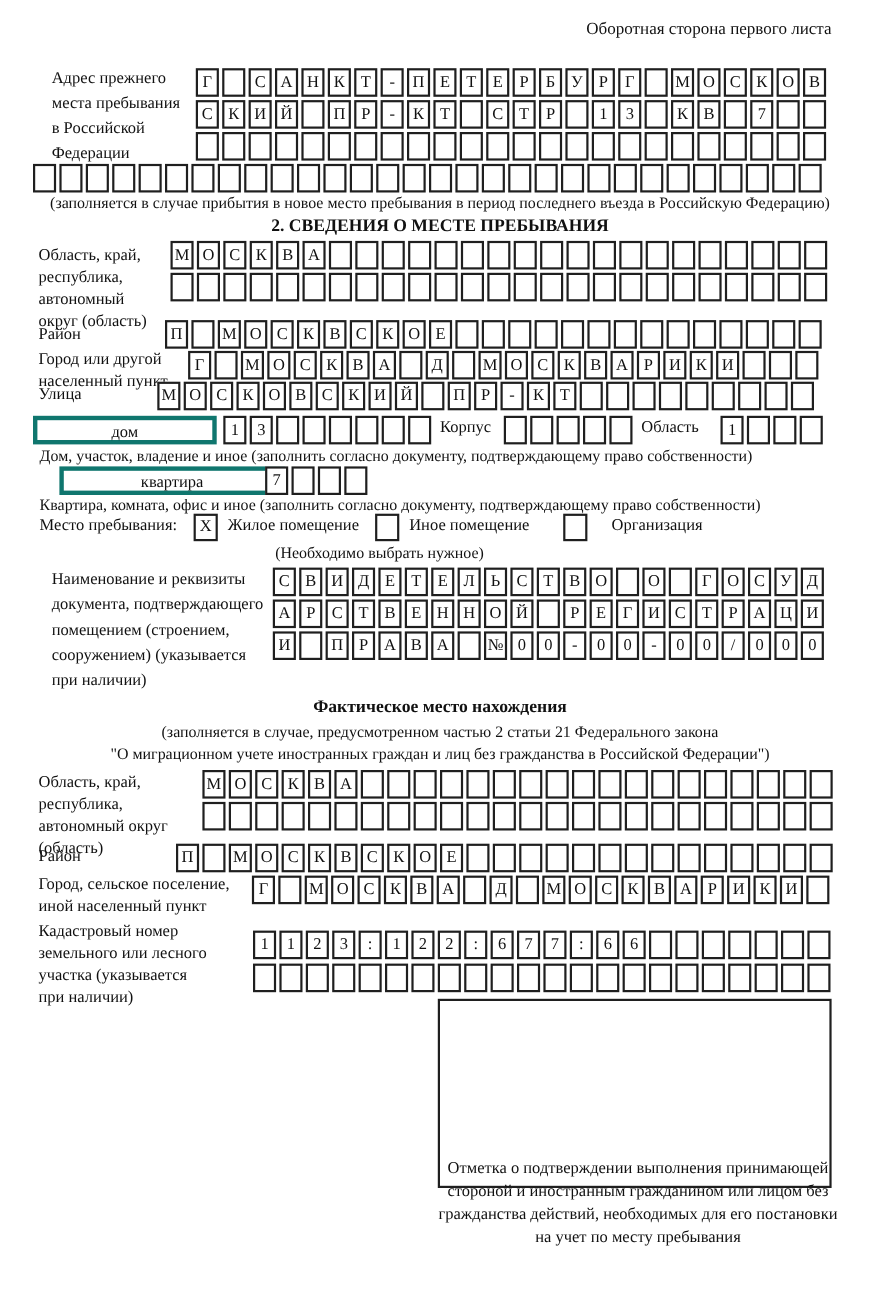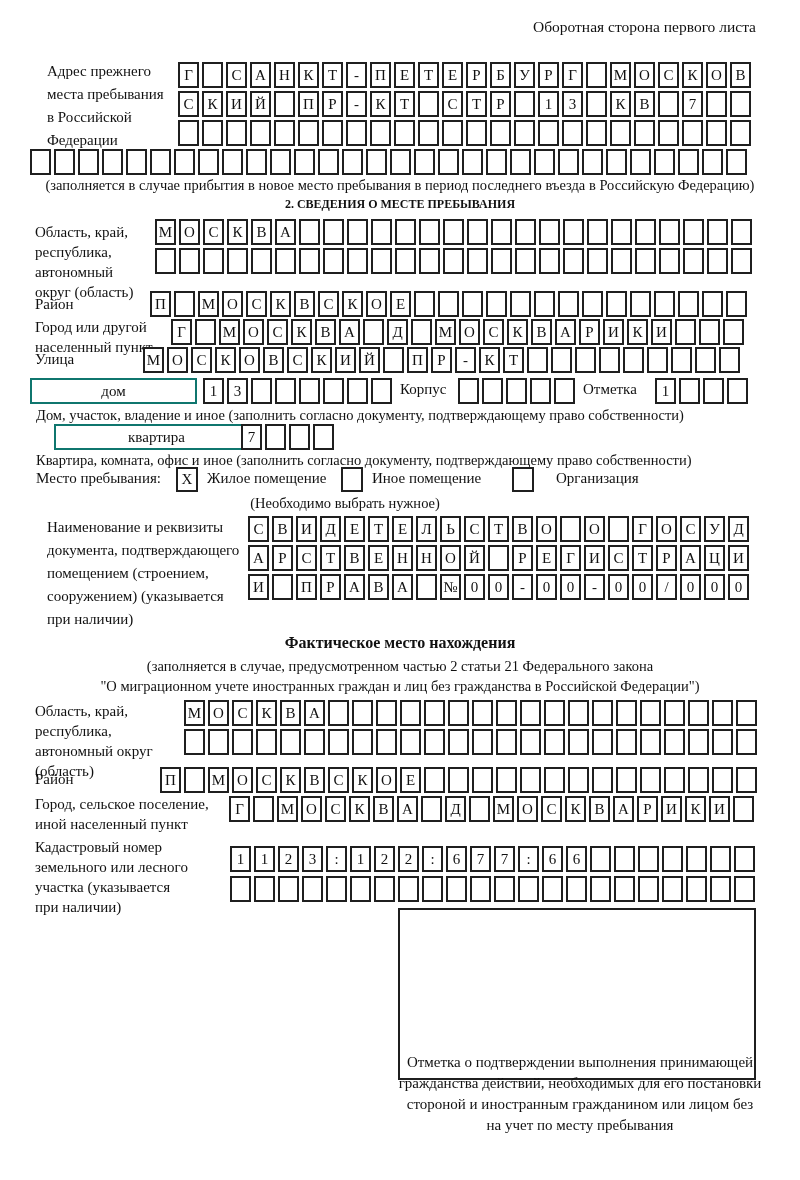--- a/index.html
+++ b/index.html
@@ -15,21 +15,21 @@
   .note { font-size:14.5px; }
   .cellrow { position:absolute; display:flex; white-space:nowrap; }
   .cell {
     flex:0 0 auto; width:21px; height:26px; margin-right:3px;
     border:2px solid #1f1f1f; background:#fff;
     text-align:center; line-height:22px; font-size:15px;
   }
   .lbl div { line-height:23px;margin-left:12px; }
   .lbl20 div { line-height:20px; }
   .fieldbox {
-    position:absolute; height:26px; border:2px solid #0f766e;
+    position:absolute; height:26px; border:4px solid #0f766e;
     text-align:center; line-height:22px; background:#fff;
   }
   .chk {
     position:absolute; width:22px; height:25px; border:2px solid #1f1f1f;
     text-align:center; line-height:21px; font-size:15px; background:#fff;
   }
   .stampbox { position:absolute; border:2px solid #1f1f1f; background:#fff; }
 </style>
 </head>
 <body>
@@ -149,21 +149,21 @@
       <span class="cell"></span>
       <span class="cell"></span>
       <span class="cell"></span>
       <span class="cell"></span>
       <span class="cell"></span>
       <span class="cell"></span>
       <span class="cell"></span>
     </div>
   <div class="abs note center" style="top:177px;">(заполняется в случае прибытия в новое место пребывания в период последнего въезда в Российскую Федерацию)</div>
 
-  <div class="abs bold center" style="top:197px; font-size:12px;">2. СВЕДЕНИЯ О МЕСТЕ ПРЕБЫВАНИЯ</div>
+  <div class="abs bold center" style="top:197px; font-size:16px;">2. СВЕДЕНИЯ О МЕСТЕ ПРЕБЫВАНИЯ</div>
 
   <div class="abs lbl20" style="left:35px; top:222px;">
       <div>Область, край,</div>
       <div>республика,</div>
       <div>автономный</div>
       <div>округ (область)</div>
     </div>
   <div class="cellrow" style="left:155px; top:219px;">
       <span class="cell">М</span>
       <span class="cell">О</span>
@@ -320,21 +320,21 @@
       <span class="cell"></span>
     </div>
   <div class="abs" style="left:400px; top:381px;">Корпус</div>
   <div class="cellrow" style="left:458px; top:378px;">
       <span class="cell"></span>
       <span class="cell"></span>
       <span class="cell"></span>
       <span class="cell"></span>
       <span class="cell"></span>
     </div>
-  <div class="abs" style="left:583px; top:381px;">Отметка</div>
+  <div class="abs" style="left:583px; top:381px;">Область</div>
   <div class="cellrow" style="left:655px; top:378px;">
       <span class="cell">1</span>
       <span class="cell"></span>
       <span class="cell"></span>
       <span class="cell"></span>
     </div>
   <div class="abs note" style="left:36px; top:407px;">Дом, участок, владение и иное (заполнить согласно документу, подтверждающему право собственности)</div>
 
   <div class="fieldbox" style="left:30px; top:424px; width:205px;margin-left:24px;">квартира</div>
   <div class="cellrow" style="left:241px; top:424px;">
@@ -603,18 +603,18 @@
       <span class="cell"></span>
       <span class="cell"></span>
       <span class="cell"></span>
       <span class="cell"></span>
       <span class="cell"></span>
     </div>
 
   <div class="stampbox" style="left:398px; top:908px; width:358px; height:172px;"></div>
   <div class="abs" style="left:385px; top:1052px; width:390px; text-align:center; line-height:21px;">
       <div>Отметка о подтверждении выполнения принимающей</div>
+      <div>стороной и иностранным гражданином или лицом без</div>
       <div>гражданства действий, необходимых для его постановки</div>
-      <div>стороной и иностранным гражданином или лицом без</div>
       <div>на учет по месту пребывания</div>
     </div>
 
 </div>
 
 </body></html>

